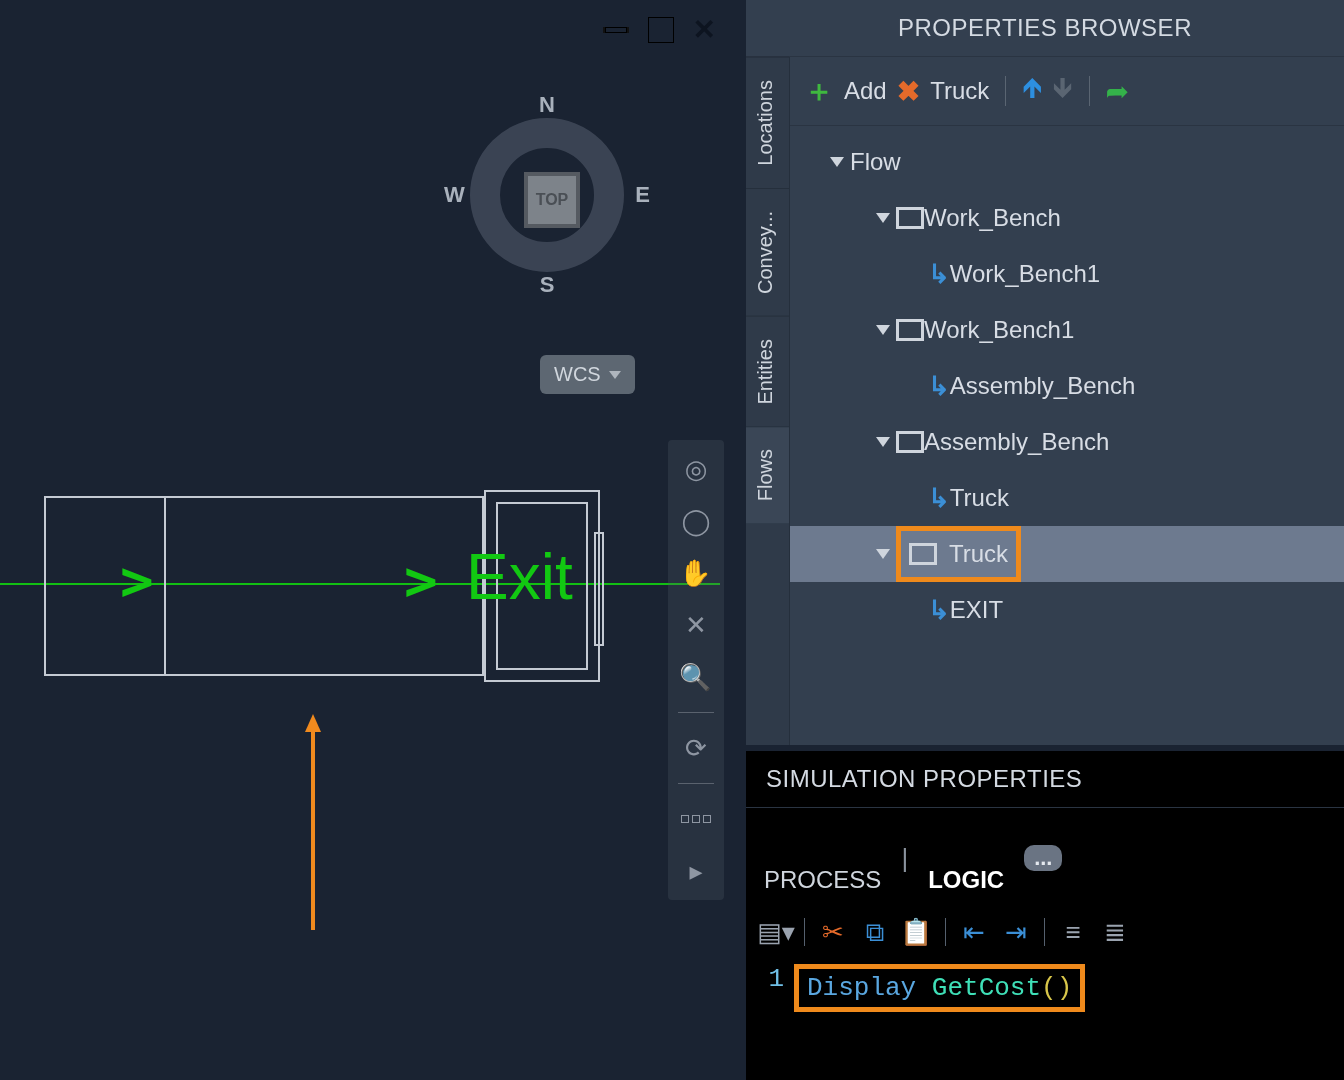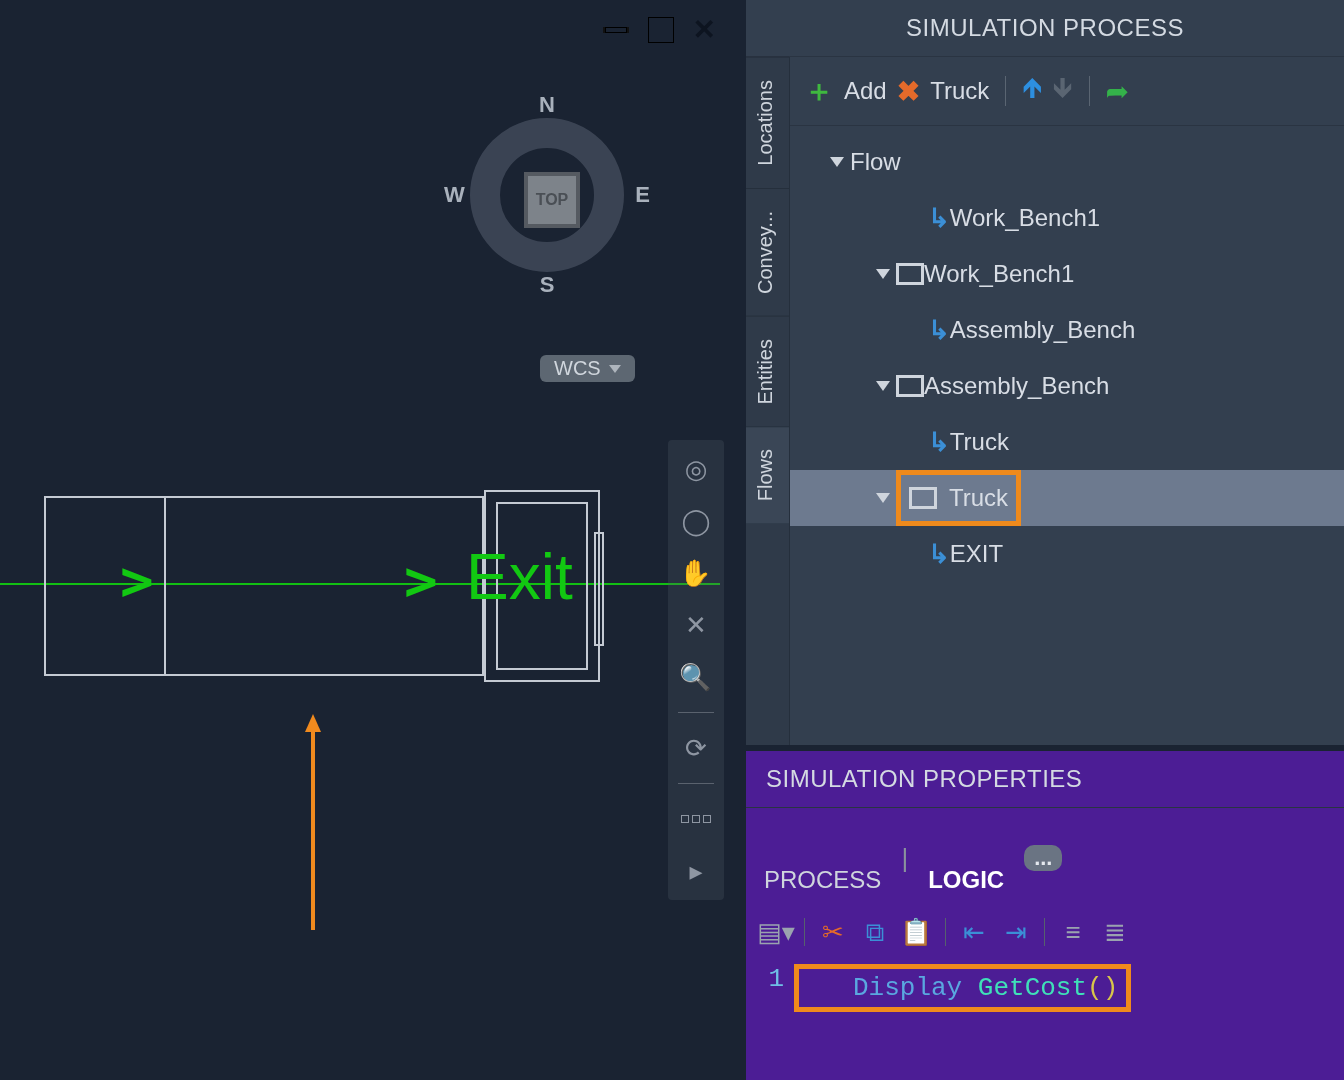--- a/index.html
+++ b/index.html
@@ -65,21 +65,21 @@
   .c-s { bottom: 2px; left:50%; transform:translateX(-50%); }
   .c-w { left: 2px; top:50%; transform:translateY(-50%); }
   .c-e { right: 2px; top:50%; transform:translateY(-50%); }
 
   .wcs-btn {
     position:absolute;
     top: 355px; left: 540px;
     background:#5d6772;
     color:#d0d6dd;
     border-radius:6px;
-    padding:2px 14px;
+    padding:8px 14px;
     font-size:20px;
     display:flex; align-items:center; gap:8px;
   }
   .wcs-btn .tri { width:0;height:0;border-left:6px solid transparent;border-right:6px solid transparent;border-top:8px solid #aeb5bd; }
 
   
   .truck {
     position:absolute;
     top: 496px;
     left: 44px;
@@ -245,21 +245,21 @@
     padding: 2px 8px;
     display:inline-flex;
     align-items:center;
     gap:12px;
     height:56px;
   }
 
   
   .props-panel {
     flex:1;
-    background:#4c1d95;
+    background:#000000;
     border-top: 6px solid #1a2332;
     display:flex;
     flex-direction:column;
   }
   .tabs-row {
     display:flex;
     align-items:center;
     gap: 20px;
     padding: 14px 18px;
     font-size: 24px;
@@ -292,21 +292,21 @@
     font-size: 26px;
     display:flex;
     gap: 10px;
   }
   .lineno { color:#6fbfe6; width:24px; text-align:right; }
   .code-box {
     border: 5px solid #ef8a1c;
     padding: 4px 8px;
     display:inline-block;
   }
-  .kw1 { color:#5aa7e0;margin-left:46px; }
+  .kw1 { color:#5aa7e0; }
   .kw2 { color:#3fe0b8;margin-top:34px; }
   .paren { color:#d8c64a; }
 </style>
 </head>
 <body>
 
 <div class="viewport">
   <div class="window-controls">
     <span class="wc-min"></span>
     <span class="wc-max"></span>
@@ -352,21 +352,21 @@
     <div class="tool dots">
         <span></span>
         <span></span>
         <span></span>
       </div>
     <div class="tool">▸</div>
   </div>
 </div>
 
 <div class="right-panel">
-  <div class="panel-title">SIMULATION PROCESS</div>
+  <div class="panel-title">PROPERTIES BROWSER</div>
 
   <div class="browser-body">
     <div class="vtabs">
       <div class="vtab">Locations</div>
       <div class="vtab">Convey...</div>
       <div class="vtab">Entities</div>
       <div class="vtab active">Flows</div>
     </div>
 
     <div class="browser-content">
@@ -381,20 +381,25 @@
         <span class="divider"></span>
         <span class="goto">➦</span>
       </div>
 
       <div class="tree">
         <div class="tree-row indent-1">
           <span class="expander"></span>
           <span>Flow</span>
         </div>
 
+        <div class="tree-row indent-2">
+          <span class="expander"></span>
+          <span class="node-icon"></span>
+          <span>Work_Bench</span>
+        </div>
         <div class="tree-row indent-3">
           <span class="sub-icon">↳</span>
           <span>Work_Bench1</span>
         </div>
 
         <div class="tree-row indent-2">
           <span class="expander"></span>
           <span class="node-icon"></span>
           <span>Work_Bench1</span>
         </div>

